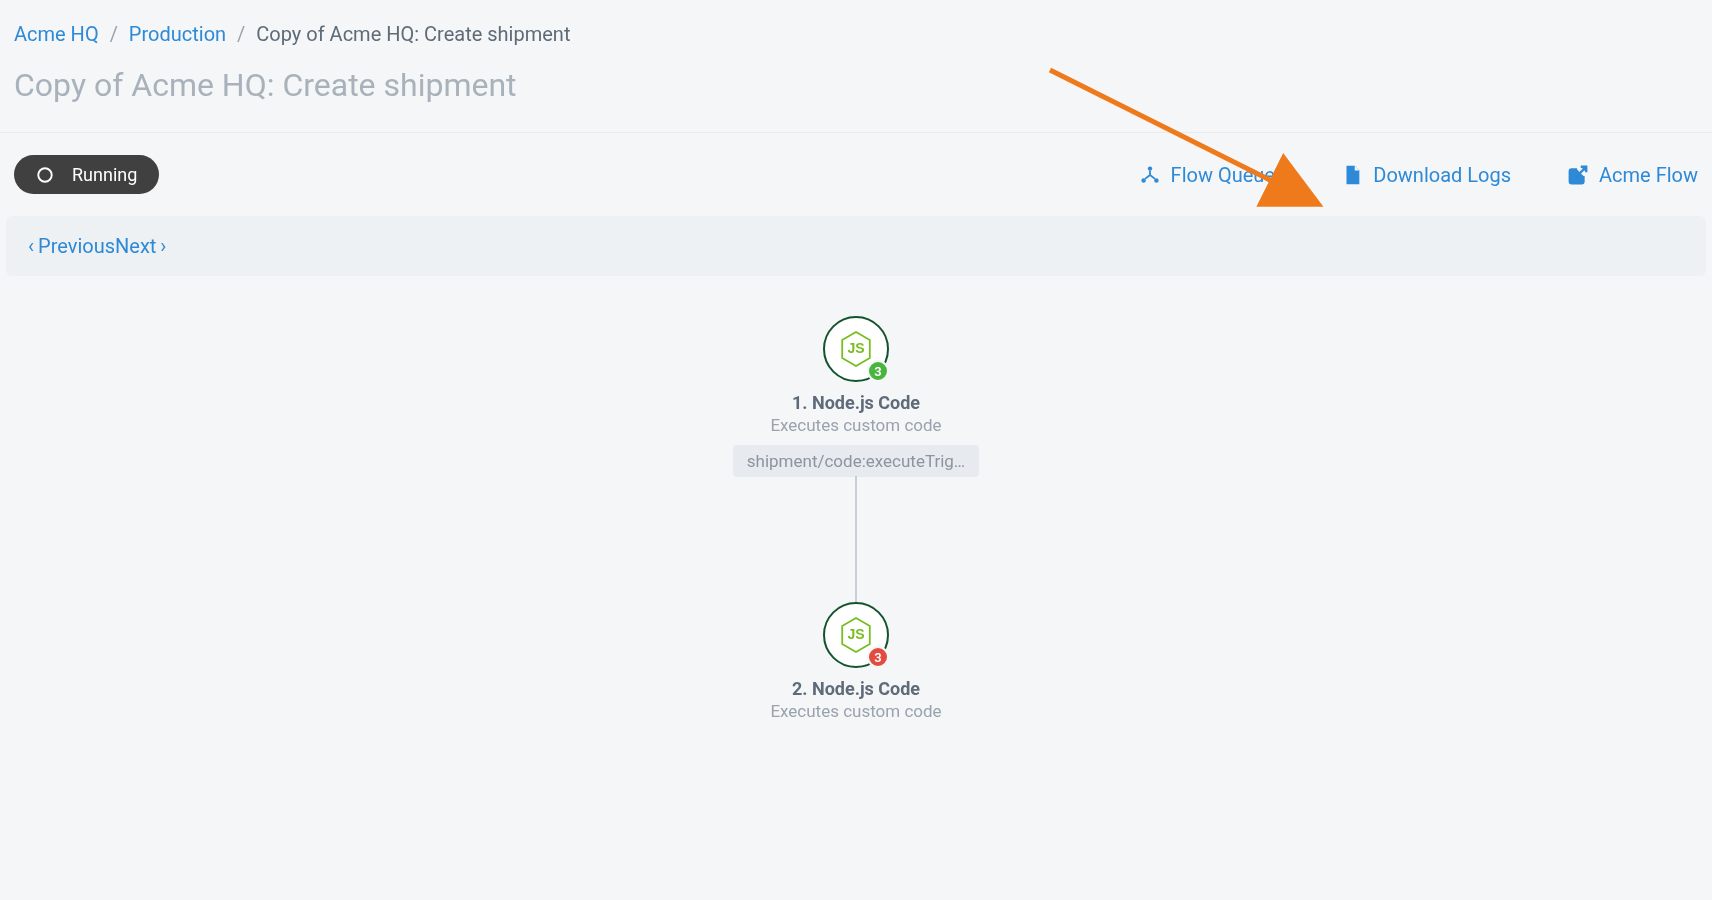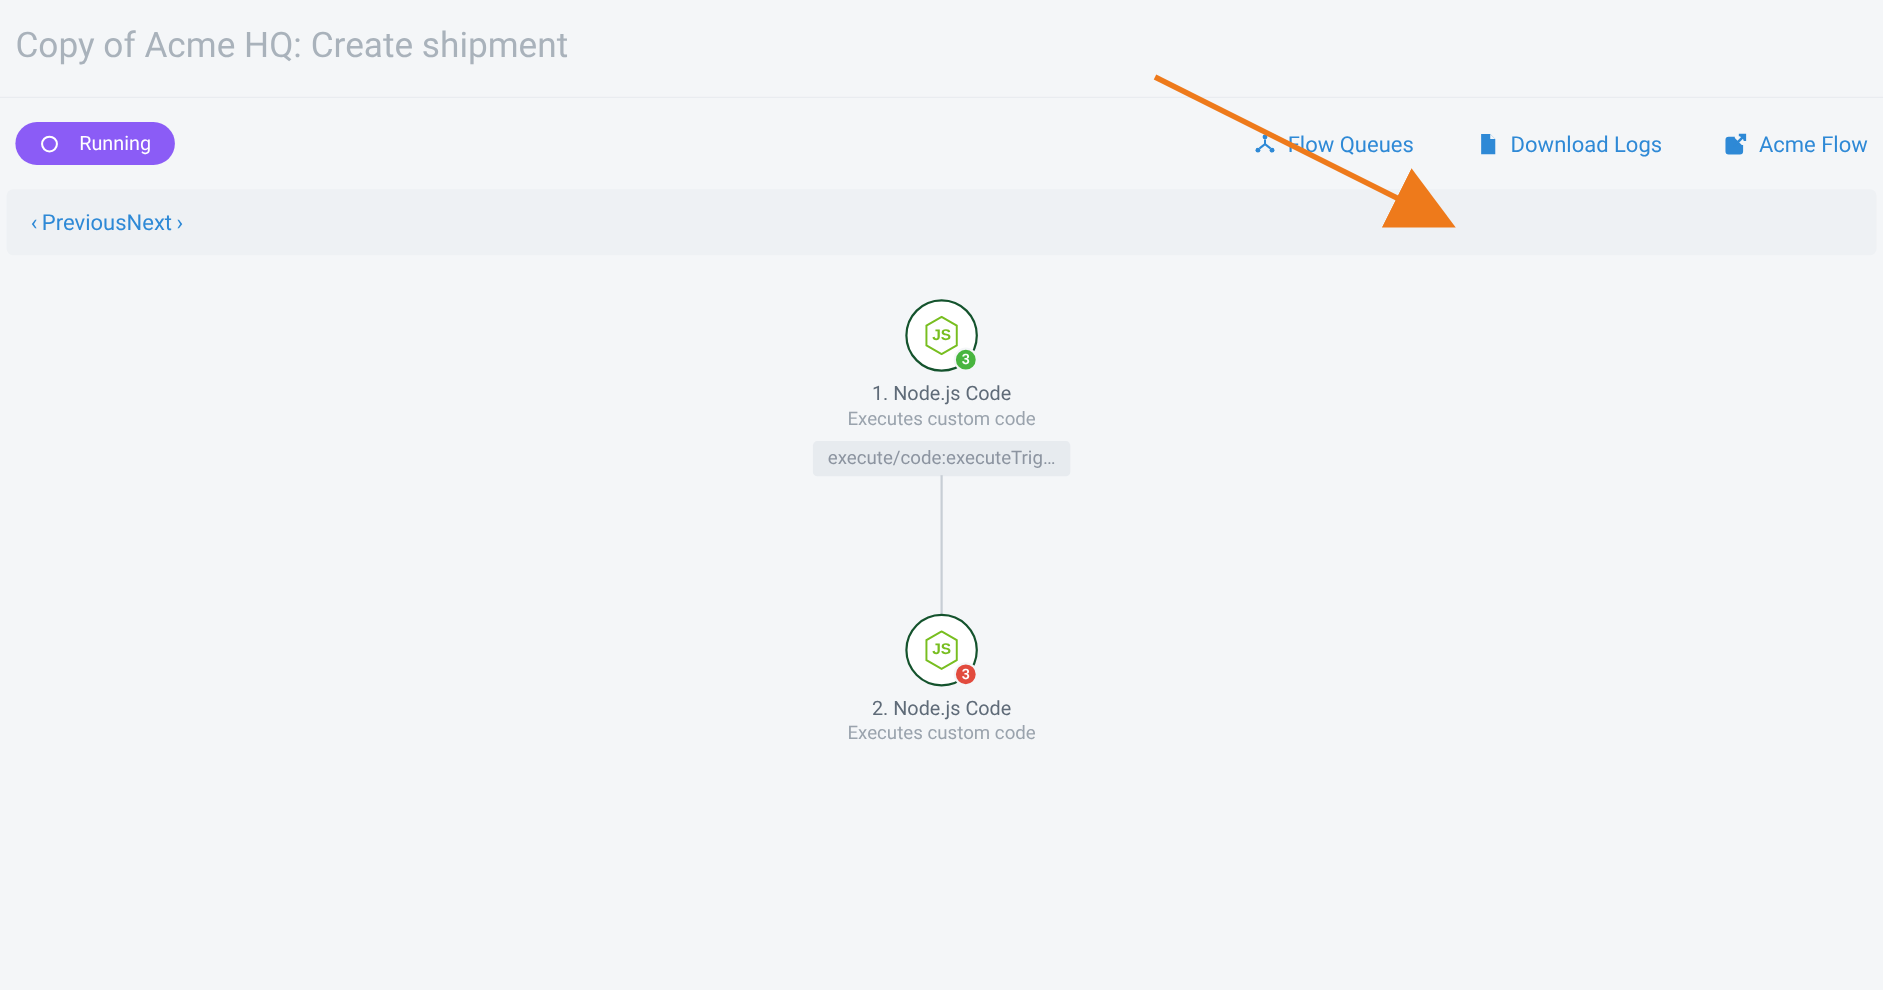--- a/index.html
+++ b/index.html
@@ -45,21 +45,21 @@
   
   .toolbar {
     display: flex;
     align-items: center;
     padding: 22px 14px;
   }
   .status-pill {
     display: inline-flex;
     align-items: center;
     gap: 18px;
-    background: #8b5cf6;
+    background: #404040;
     color: #fff;
     font-size: 18px;
     font-weight: 400;
     padding: 9px 22px;
     border-radius: 999px;
     min-width: 140px;
     justify-content: center;
   }
   .status-pill svg { width: 18px; height: 18px; }
 
@@ -147,21 +147,21 @@
     font-weight: 600;
     display: flex;
     align-items: center;
     justify-content: center;
     border: 2px solid #f4f6f8;
   }
   .badge.green { background: #48b53f; }
   .badge.red { background: #e24b3e; }
 
   .node-title {
-    font-weight: 400;
+    font-weight: 700;
     color: #5f6b78;
     font-size: 18px;
   }
   .node-sub {
     color: #9aa3ad;
     font-size: 17px;
     margin-top: 2px;
     text-align: center;
   }
   .node-path {
@@ -185,20 +185,27 @@
     top: 200px;
     width: 2px;
     height: 126px;
     background: #c7ced5;
   }
 </style>
 </head>
 <body>
 
 <div class="header">
+  <div class="breadcrumb">
+    <a href="#">Acme HQ</a>
+    <span class="sep">/</span>
+    <a href="#">Production</a>
+    <span class="sep">/</span>
+    <span class="current">Copy of Acme HQ: Create shipment</span>
+  </div>
   <h1 class="page-title">Copy of Acme HQ: Create shipment</h1>
 </div>
 
 <div class="divider"></div>
 
 <div class="toolbar">
   <span class="status-pill">
     <svg viewBox="0 0 24 24" fill="none" stroke="#fff" stroke-width="2.5">
       <circle cx="12" cy="12" r="9"></circle>
     </svg>
@@ -251,21 +258,21 @@
   <div class="node node1">
     <div class="node-circle">
       <svg class="logo" viewBox="0 0 256 282">
         <path fill="none" stroke="#78be20" stroke-width="14" d="M128 8l108 62v142l-108 62-108-62V70z"></path>
         <text x="128" y="170" text-anchor="middle" font-size="110" font-weight="600" fill="#78be20" font-family="Arial">JS</text>
       </svg>
       <span class="badge green">3</span>
     </div>
     <div class="node-title">1. Node.js Code</div>
     <div class="node-sub">Executes custom code</div>
-    <div class="node-path">execute/code:executeTrig…</div>
+    <div class="node-path">shipment/code:executeTrig…</div>
   </div>
 
   <div class="connector"></div>
 
   <div class="node node2">
     <div class="node-circle">
       <svg class="logo" viewBox="0 0 256 282">
         <path fill="none" stroke="#78be20" stroke-width="14" d="M128 8l108 62v142l-108 62-108-62V70z"></path>
         <text x="128" y="170" text-anchor="middle" font-size="110" font-weight="600" fill="#78be20" font-family="Arial">JS</text>
       </svg>

